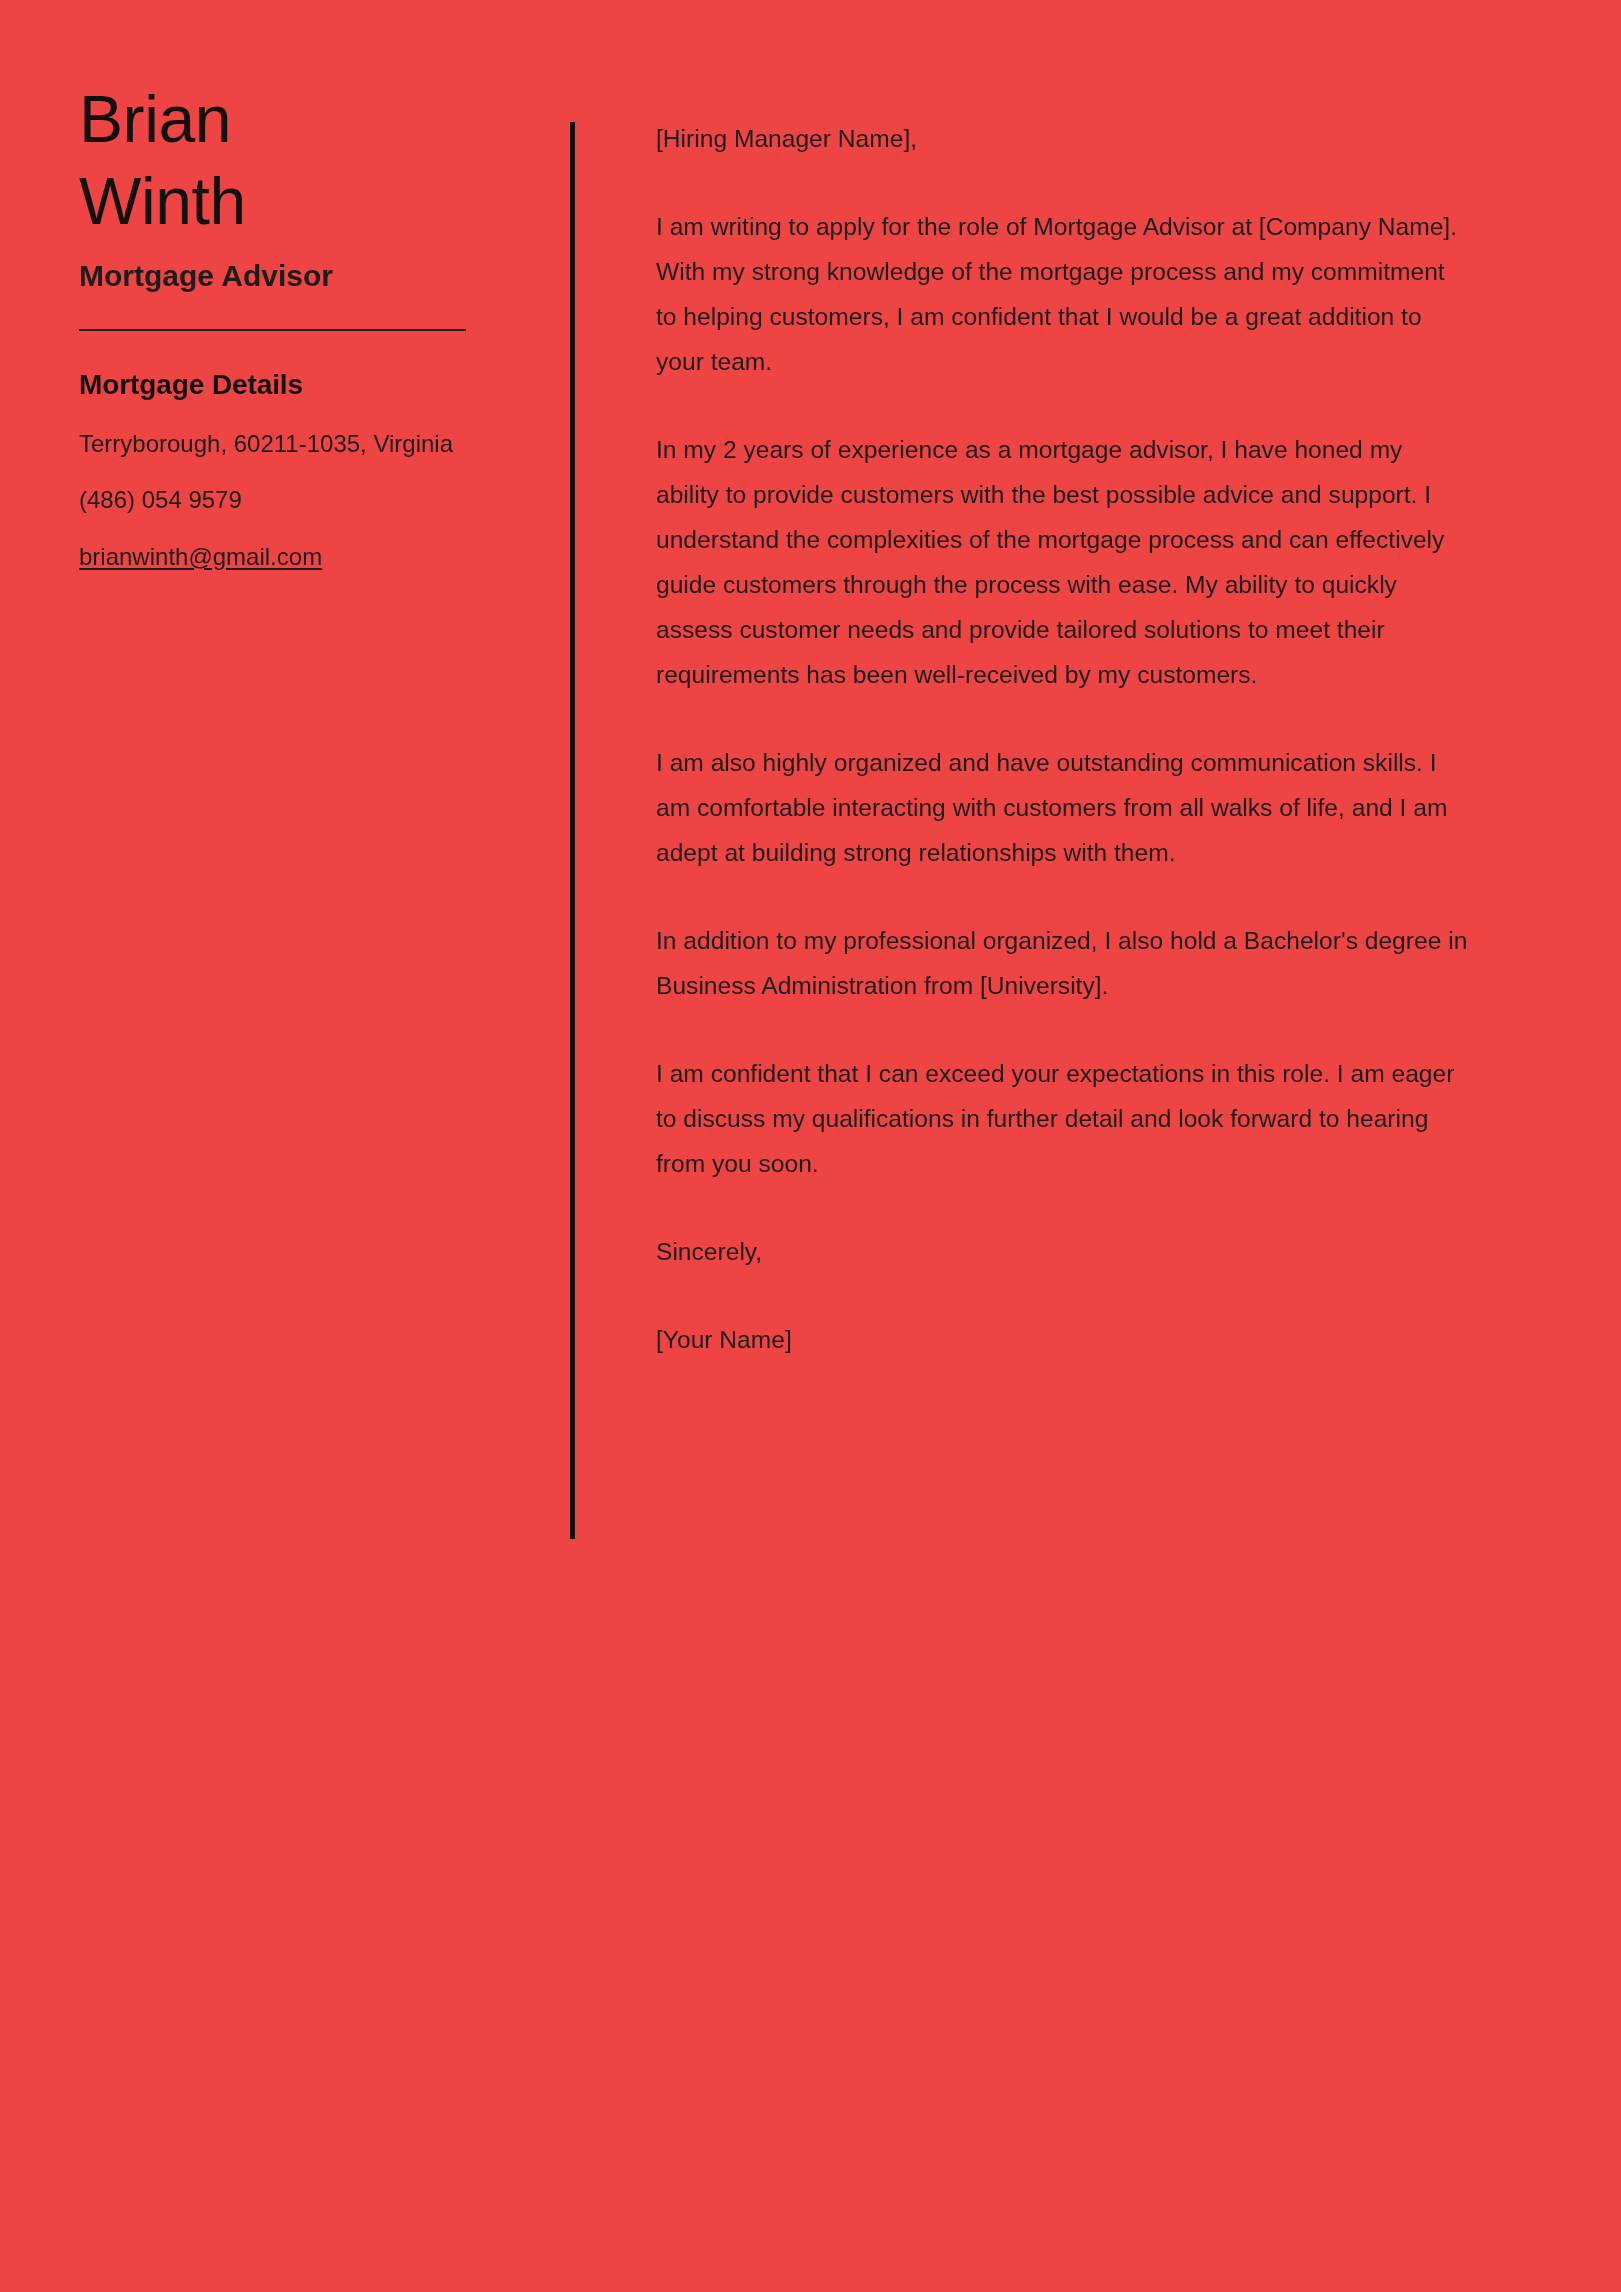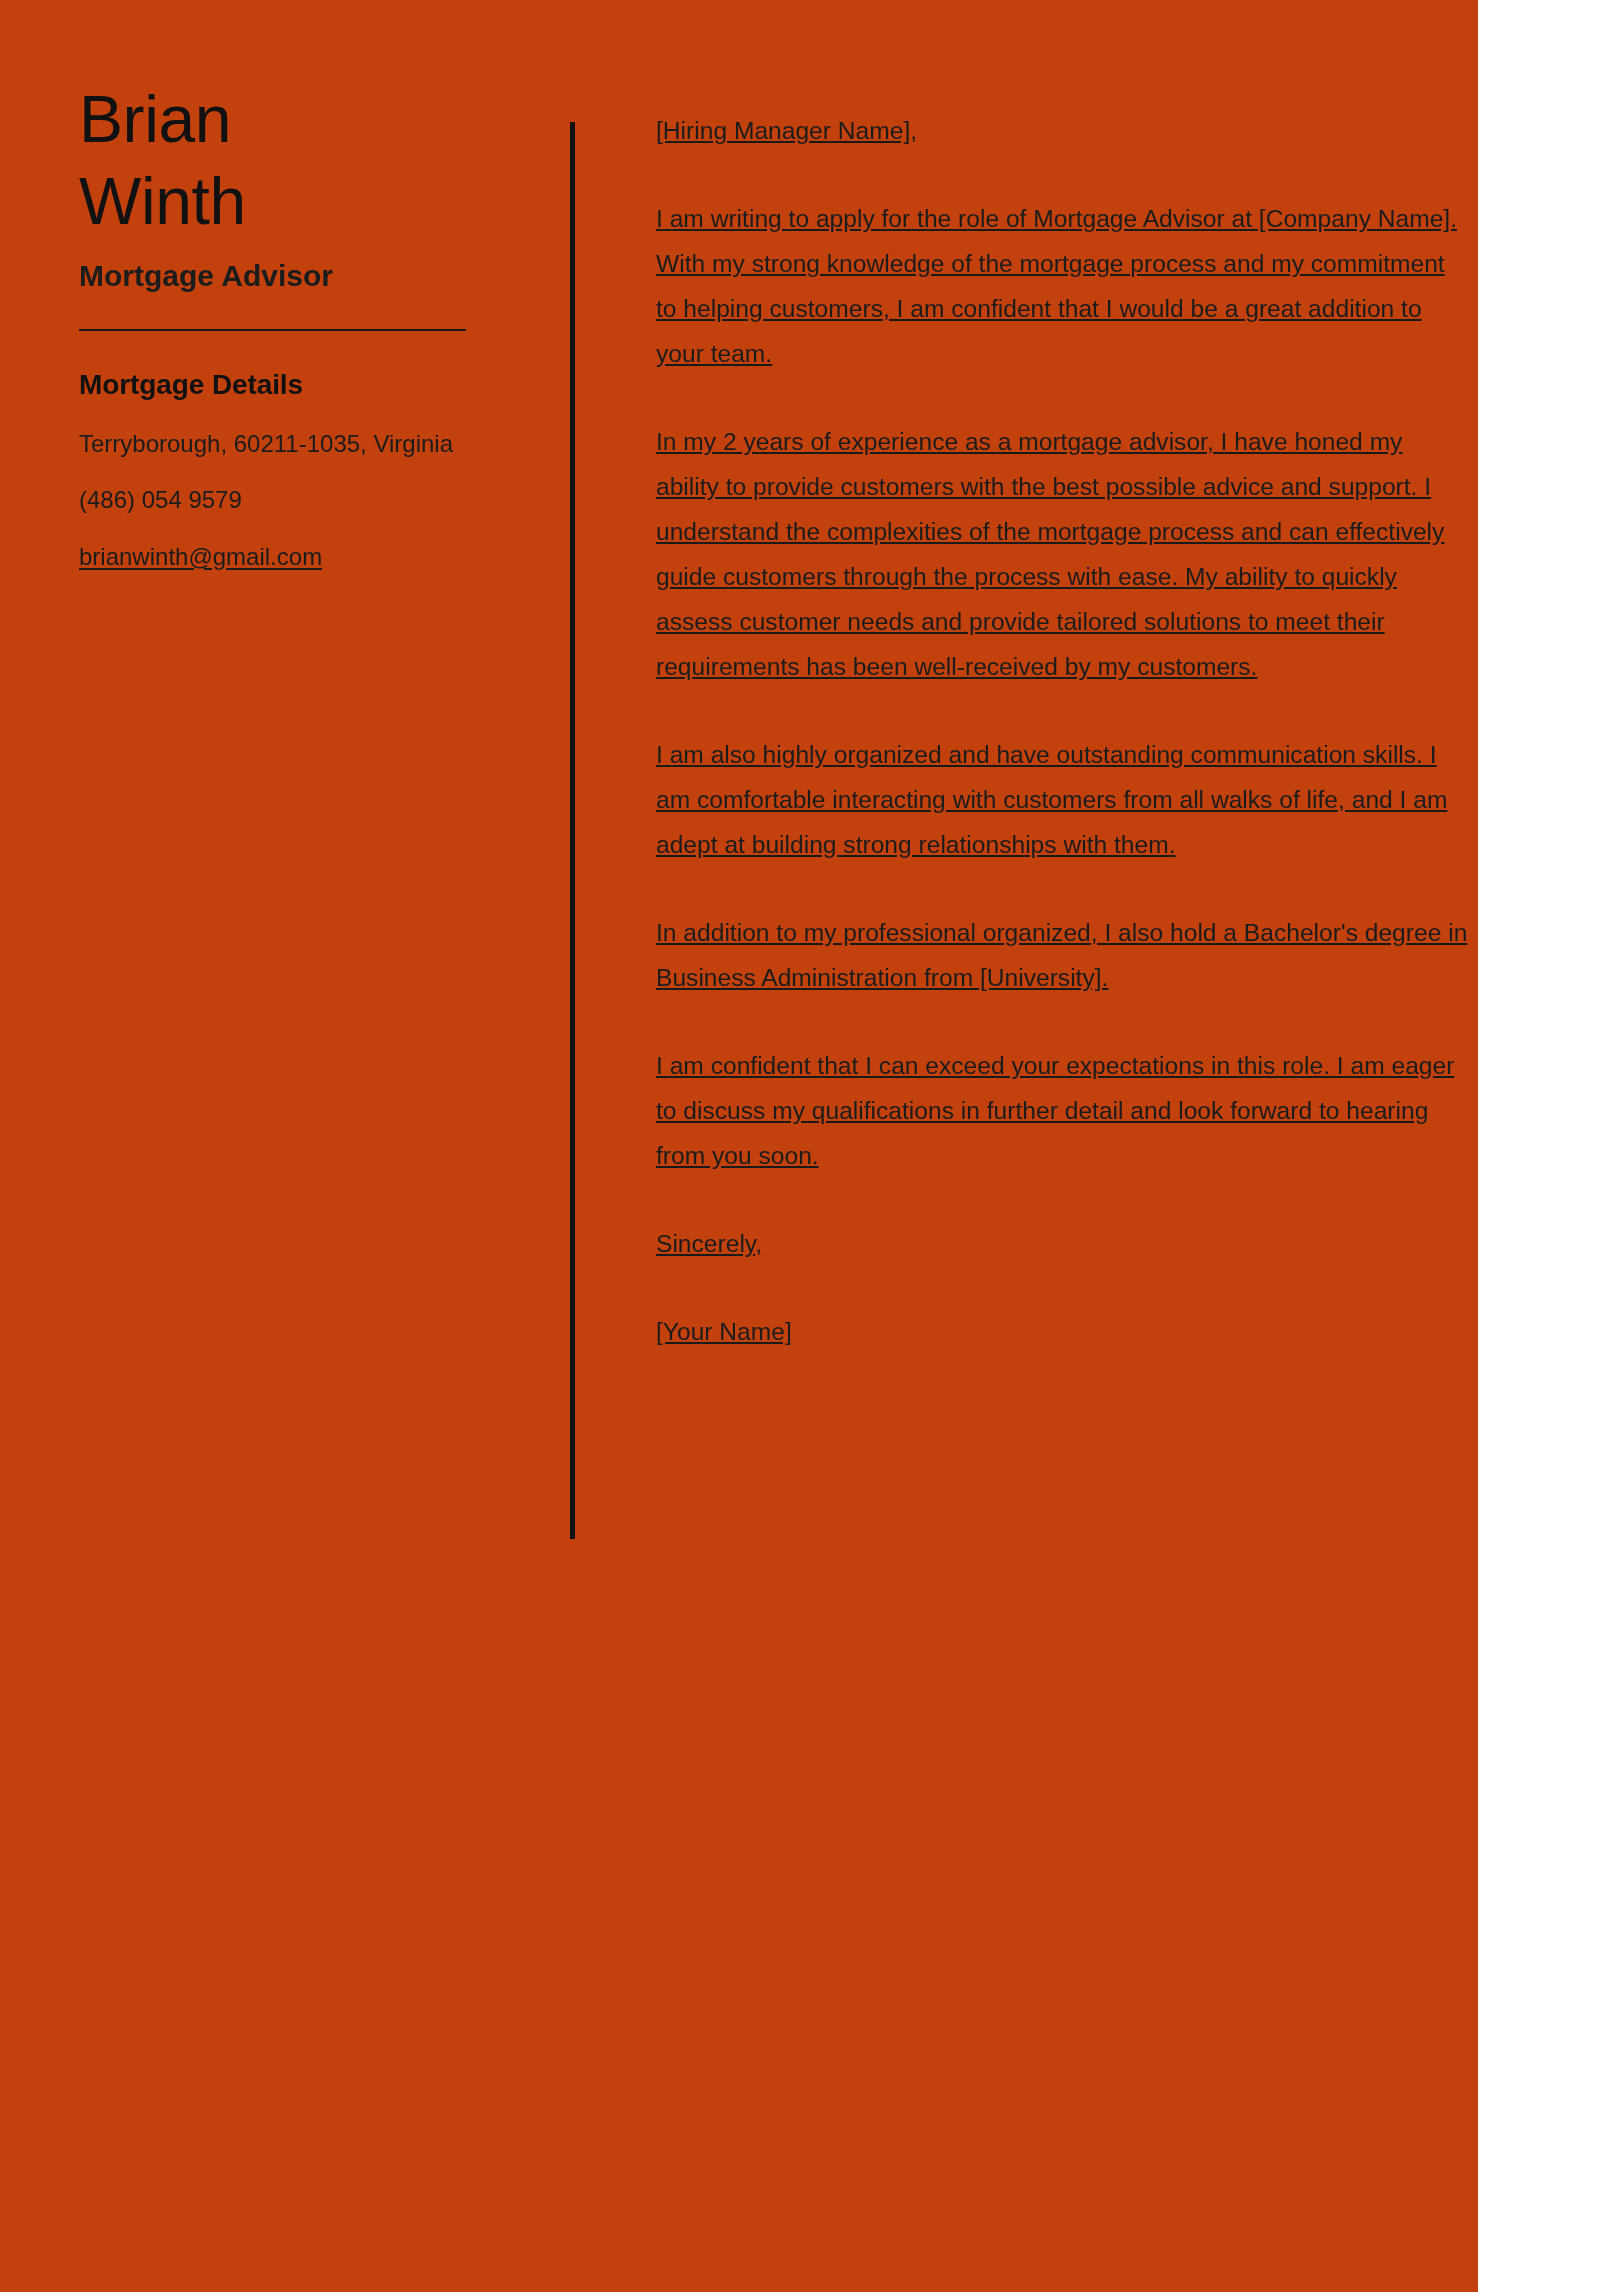--- a/index.html
+++ b/index.html
@@ -12,23 +12,23 @@
   }
 
   body {
     font-family: "Liberation Sans", "DejaVu Sans", sans-serif;
     color: #1a1a1a;
     -webkit-font-smoothing: antialiased;
   }
 
   .page {
     position: relative;
-    width: 1478px;
+    width: 1621px;
     height: 2293px;
-    background: #c2410c;
+    background: #ef4444;
     overflow: hidden;
   }
 
   
   .sidebar {
     position: absolute;
     left: 79px;
     top: 86px;
     width: 403px;
   }
@@ -102,23 +102,22 @@
     top: 122px;
     width: 4.5px;
     height: 1417px;
     background: #111111;
   }
 
   
   .letter {
     position: absolute;
     left: 656px;
-    top: 108px;
+    top: 116px;
     width: 813px;
-    text-decoration: underline;
   }
 
   .letter p {
     font-size: 24.6px;
     line-height: 1.83;
     color: #1c1c1c;
     margin: 0 0 43px 0;
   }
 
   .letter p:last-child { margin-bottom: 0; }

